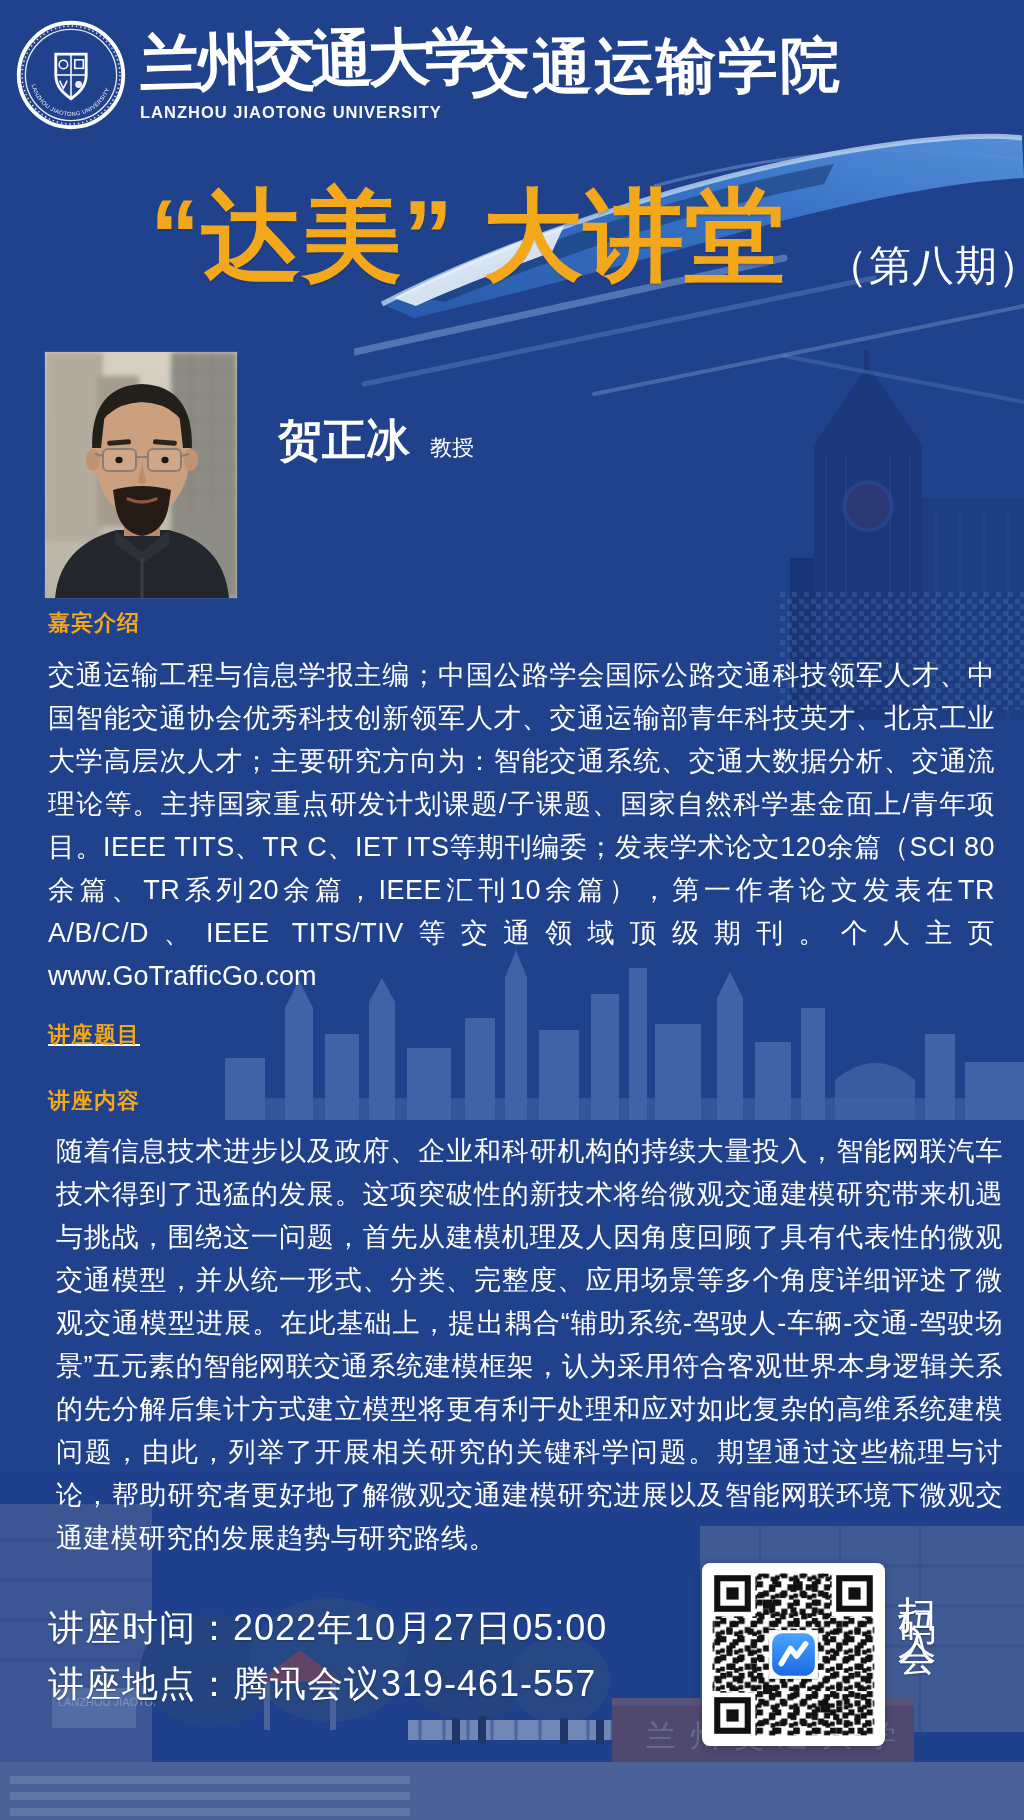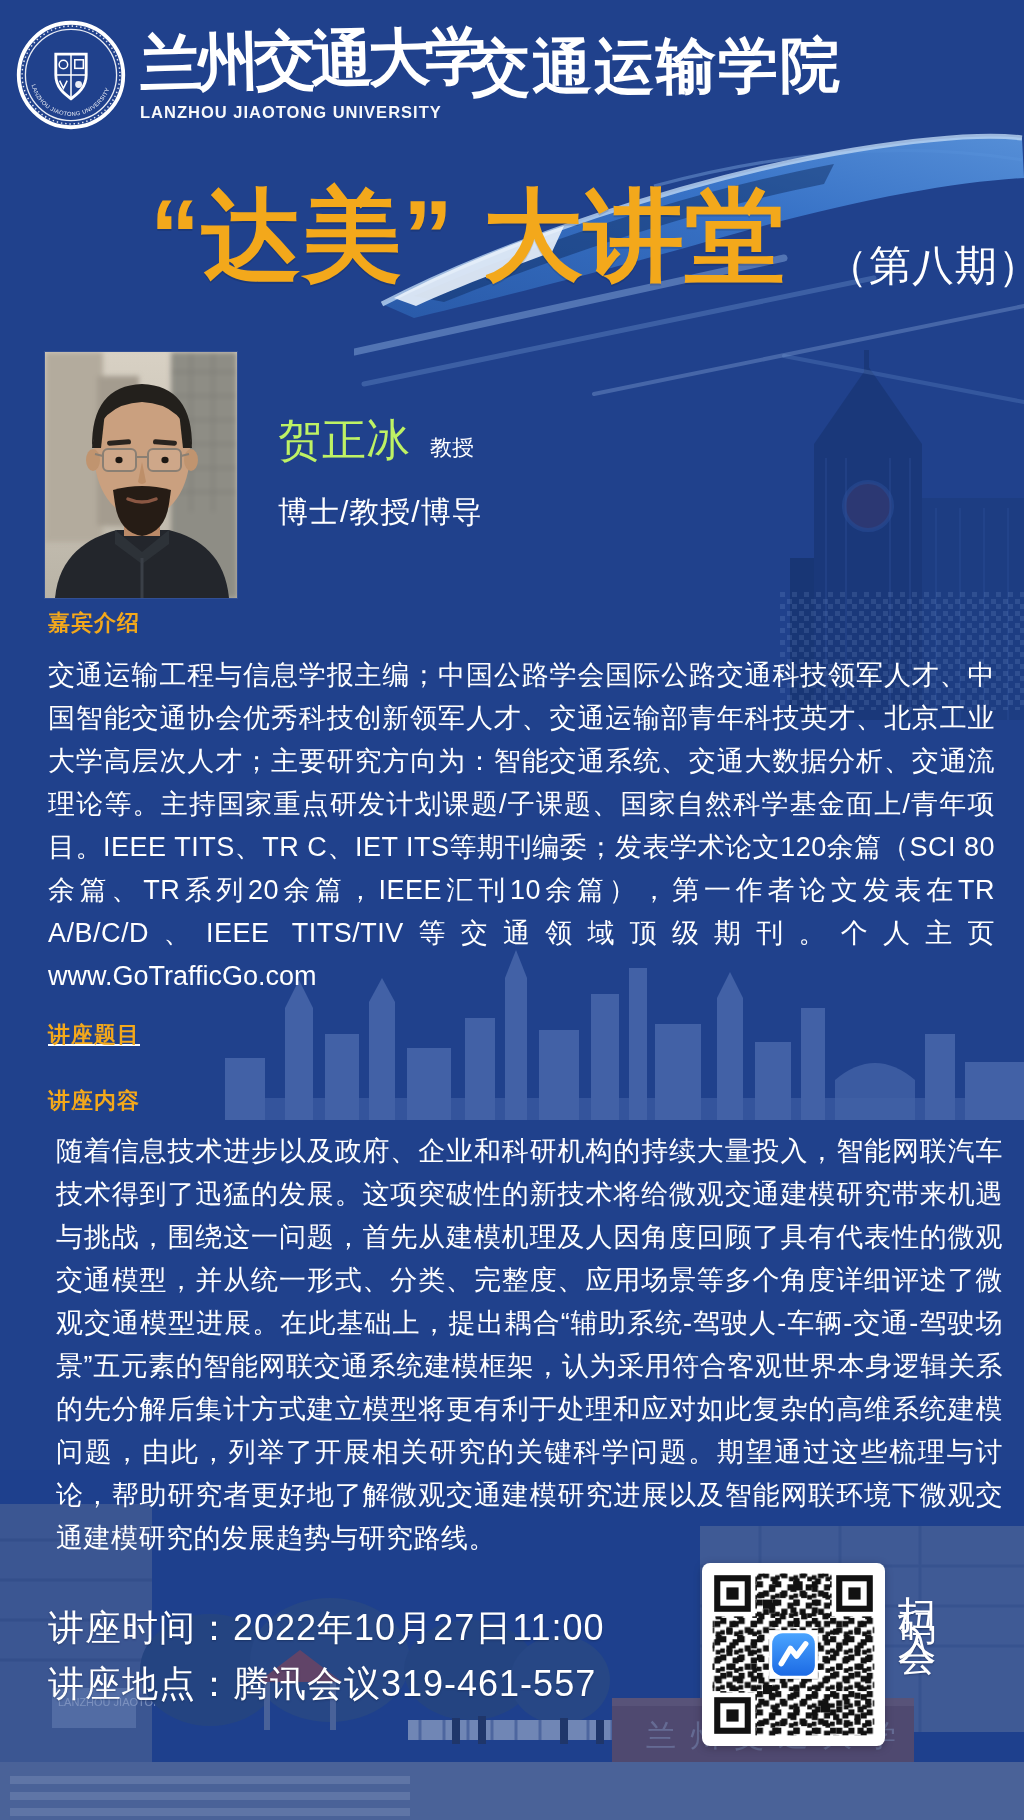--- a/index.html
+++ b/index.html
@@ -28,21 +28,21 @@
     color:#f3a81b;line-height:1.1;white-space:nowrap;
     text-shadow:0 2px 0 rgba(0,0,0,.12);
   }
   .issue{
     left:826px;top:238px;font-family:"Liberation Serif",serif;
     font-size:42px;letter-spacing:1px;white-space:nowrap;
   }
   
   .photo{left:45px;top:352px;width:192px;height:246px;box-shadow:0 0 0 1px rgba(255,255,255,.08);}
   .name-row{left:278px;top:418px;display:flex;align-items:flex-end;gap:20px;white-space:nowrap;}
-  .sp-name{font-size:44px;font-weight:normal;color:#bef264;line-height:1;}
+  .sp-name{font-size:44px;font-weight:bold;color:#ffffff;line-height:1;}
   .sp-title{font-size:22px;line-height:1.1;padding-bottom:2px;}
   .creds{left:278px;top:492px;font-size:30px;letter-spacing:1px;}
   
   .sec-h{font-size:22px;font-weight:bold;color:#f3a81b;letter-spacing:1px;white-space:nowrap;}
   .h-intro{left:48px;top:608px;}
   .h-content{left:48px;top:1086px;}
   .body-p{
     left:48px;width:947px;font-size:27px;line-height:43px;letter-spacing:.5px;
     text-align:justify;margin:0;
   }
@@ -283,34 +283,33 @@
     <ellipse cx="120" cy="108" rx="3.6" ry="3.2" fill="#1d1713"></ellipse>
     <path d="M97,110 L93,130 Q97,134 101,130 Z" fill="#b8885f" opacity=".7"></path>
     <path d="M68,138 Q97,130 126,138 L124,152 Q120,180 97,184 Q74,180 70,152 Z" fill="#261c15"></path>
     <path d="M83,147 Q97,153 111,147" stroke="#8a5743" stroke-width="3.5" fill="none" stroke-linecap="round"></path>
   </svg>
 
   <div class="abs name-row">
     <span class="sp-name">贺正冰</span>
     <span class="sp-title">教授</span>
   </div>
-  <div class="abs creds">博士/教授/博导</div>
 
   <div class="abs sec-h h-intro">嘉宾介绍</div>
   <p class="abs body-p p-intro"><span>交通运输工程与信息学报主编；中国公路学会国际公路交通科技领军人才、中国智能交通协会优秀科技创新领军人才、交通运输部青年科技英才、北京工业大学高层次人才；主要研究方向为：智能交通系统、交通大数据分析、交通流理论等。主持国家重点研发计划课题/子课题、国家自然科学基金面上/青年项目。IEEE TITS、TR C、IET ITS等期刊编委；发表学术论文120余篇（SCI 80余篇、TR系列20余篇，IEEE汇刊10余篇），第一作者论文发表在TR A/B/C/D、IEEE TITS/TIV等交通领域顶级期刊。个人主页</span><span class="url">www.GoTrafficGo.com</span></p>
 
   <div class="abs topic-row">
     <span class="sec-h">讲座题目</span>
   </div>
 
   <div class="abs sec-h h-content">讲座内容</div>
   <p class="abs body-p p-content">随着信息技术进步以及政府、企业和科研机构的持续大量投入，智能网联汽车技术得到了迅猛的发展。这项突破性的新技术将给微观交通建模研究带来机遇与挑战，围绕这一问题，首先从建模机理及人因角度回顾了具有代表性的微观交通模型，并从统一形式、分类、完整度、应用场景等多个角度详细评述了微观交通模型进展。在此基础上，提出耦合“辅助系统-驾驶人-车辆-交通-驾驶场景”五元素的智能网联交通系统建模框架，认为采用符合客观世界本身逻辑关系的先分解后集计方式建立模型将更有利于处理和应对如此复杂的高维系统建模问题，由此，列举了开展相关研究的关键科学问题。期望通过这些梳理与讨论，帮助研究者更好地了解微观交通建模研究进展以及智能网联环境下微观交通建模研究的发展趋势与研究路线。</p>
 
   <div class="abs foot-line f-time">
-    <span>讲座时间：</span><span>2022年10月27日11:00</span>
+    <span>讲座时间：</span><span>2022年10月27日05:00</span>
   </div>
   <div class="abs foot-line f-place">
     <span>讲座地点：</span><span>腾讯会议319-461-557</span>
   </div>
 
   <div class="abs qr-box">
     <svg viewBox="0 0 120 120">
       <defs>
         <pattern id="qp" width="12" height="12" patternUnits="userSpaceOnUse">
           <rect x="0" y="0" width="4" height="4" fill="#111"></rect>

